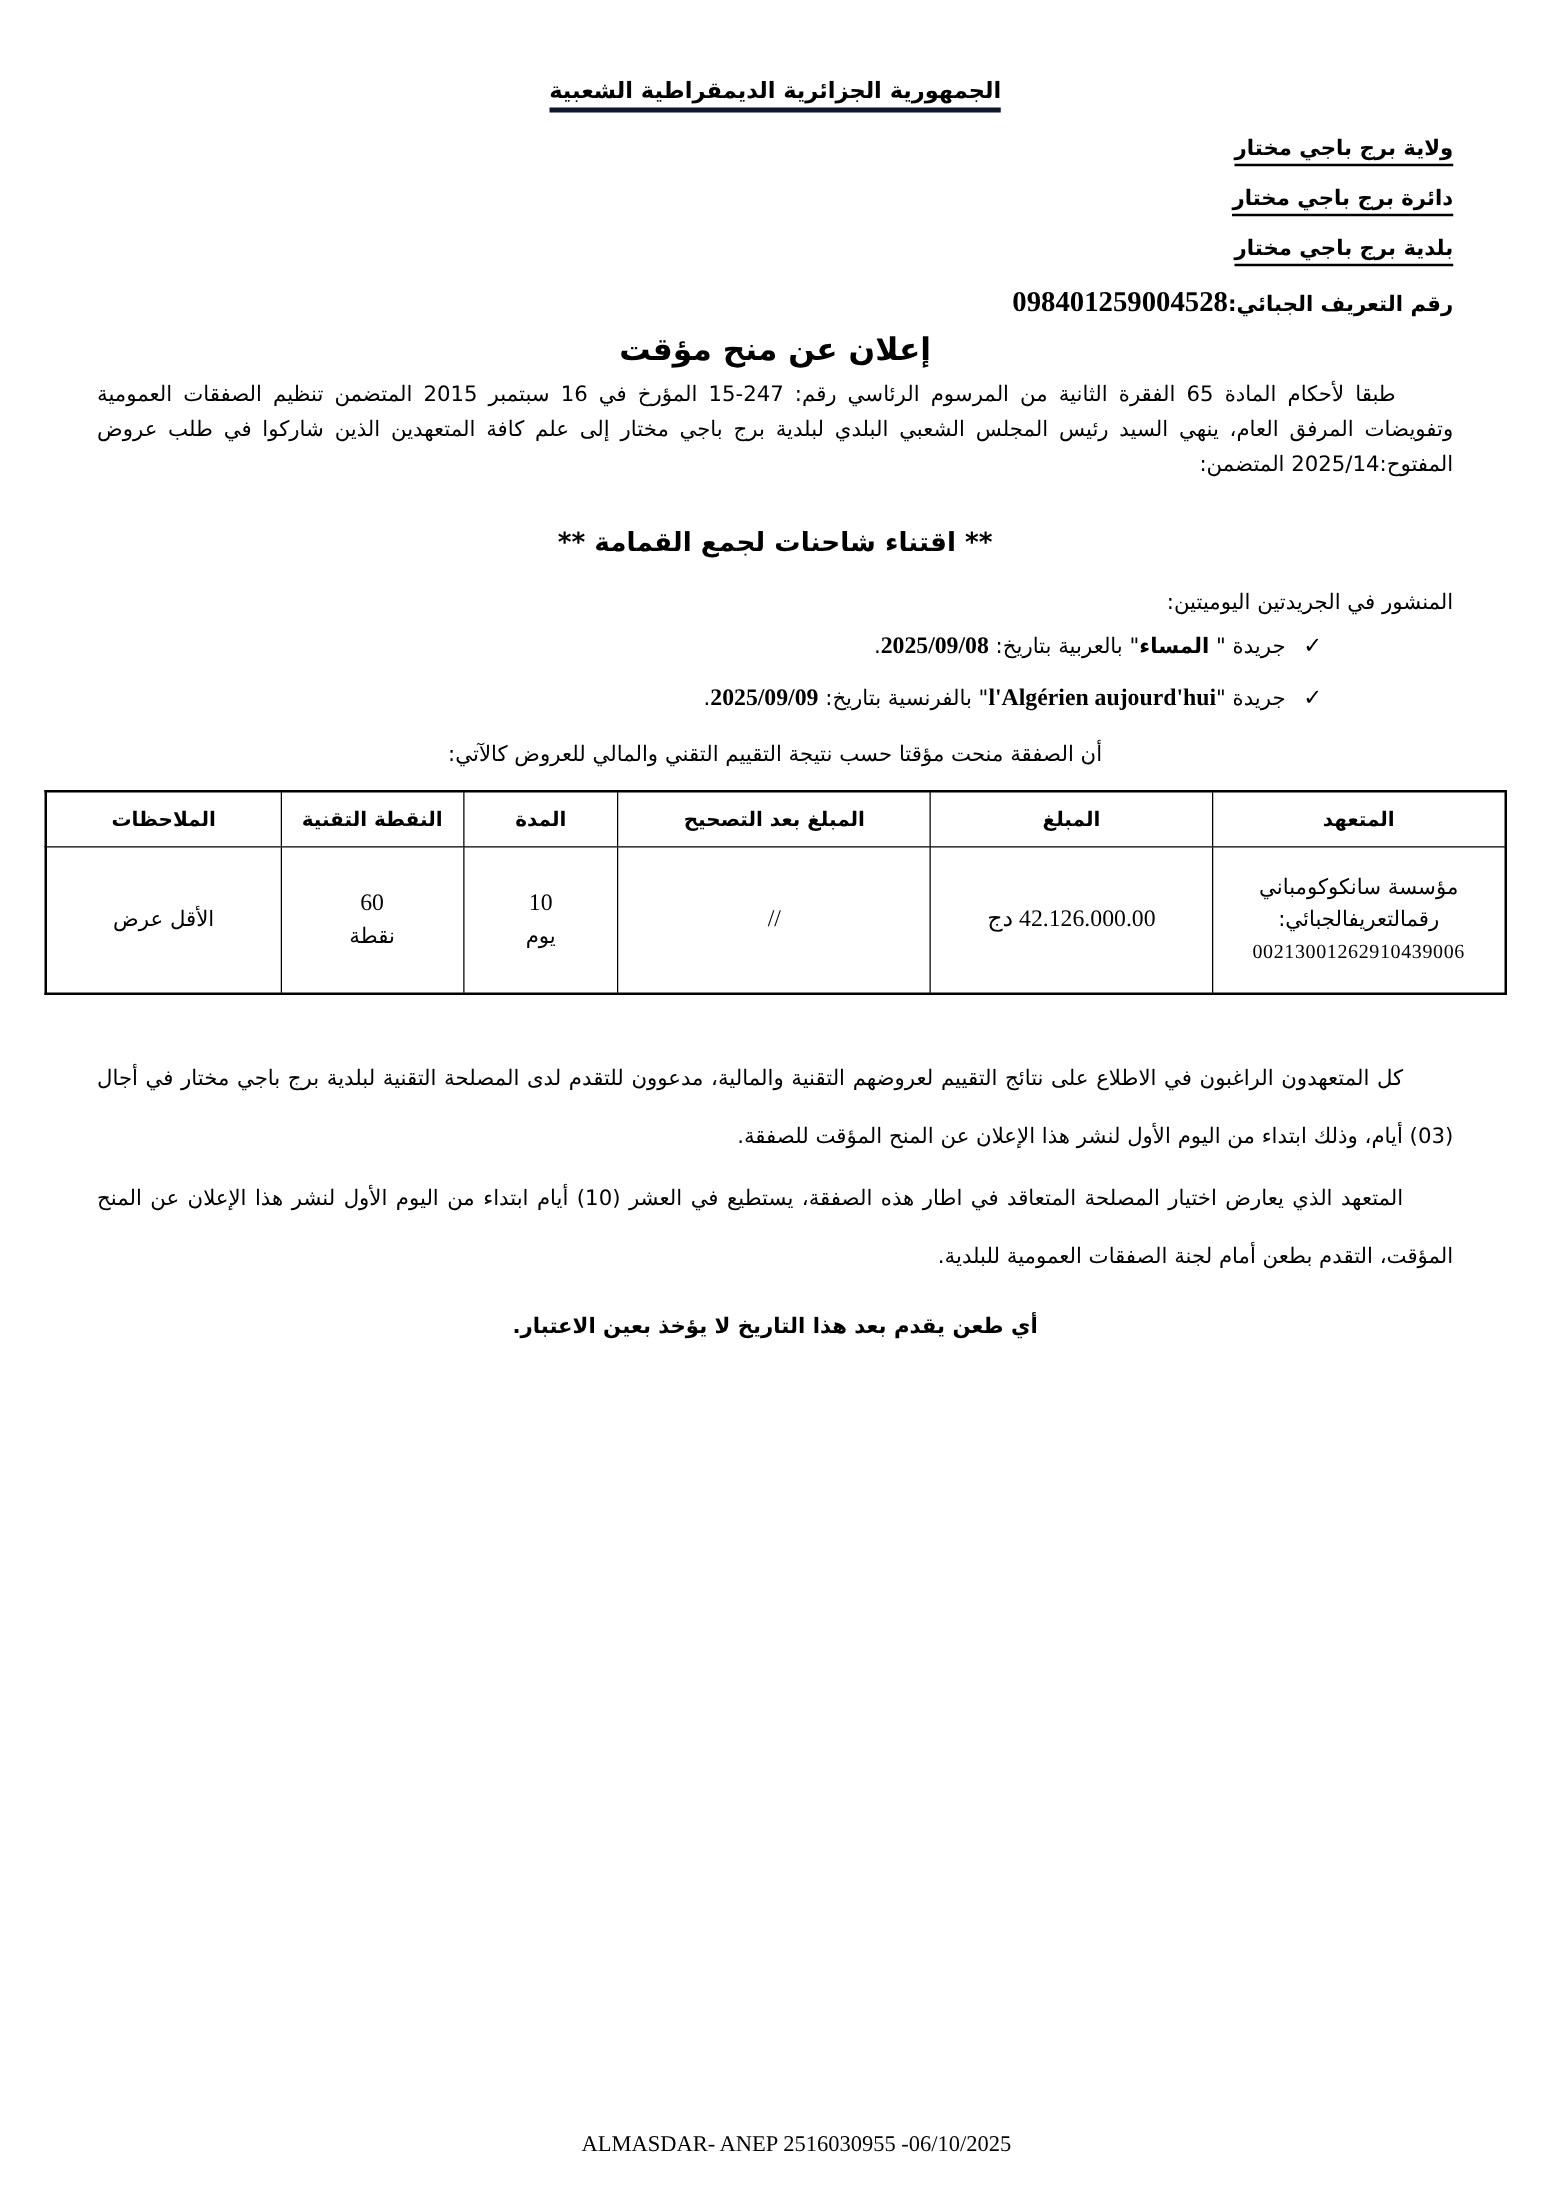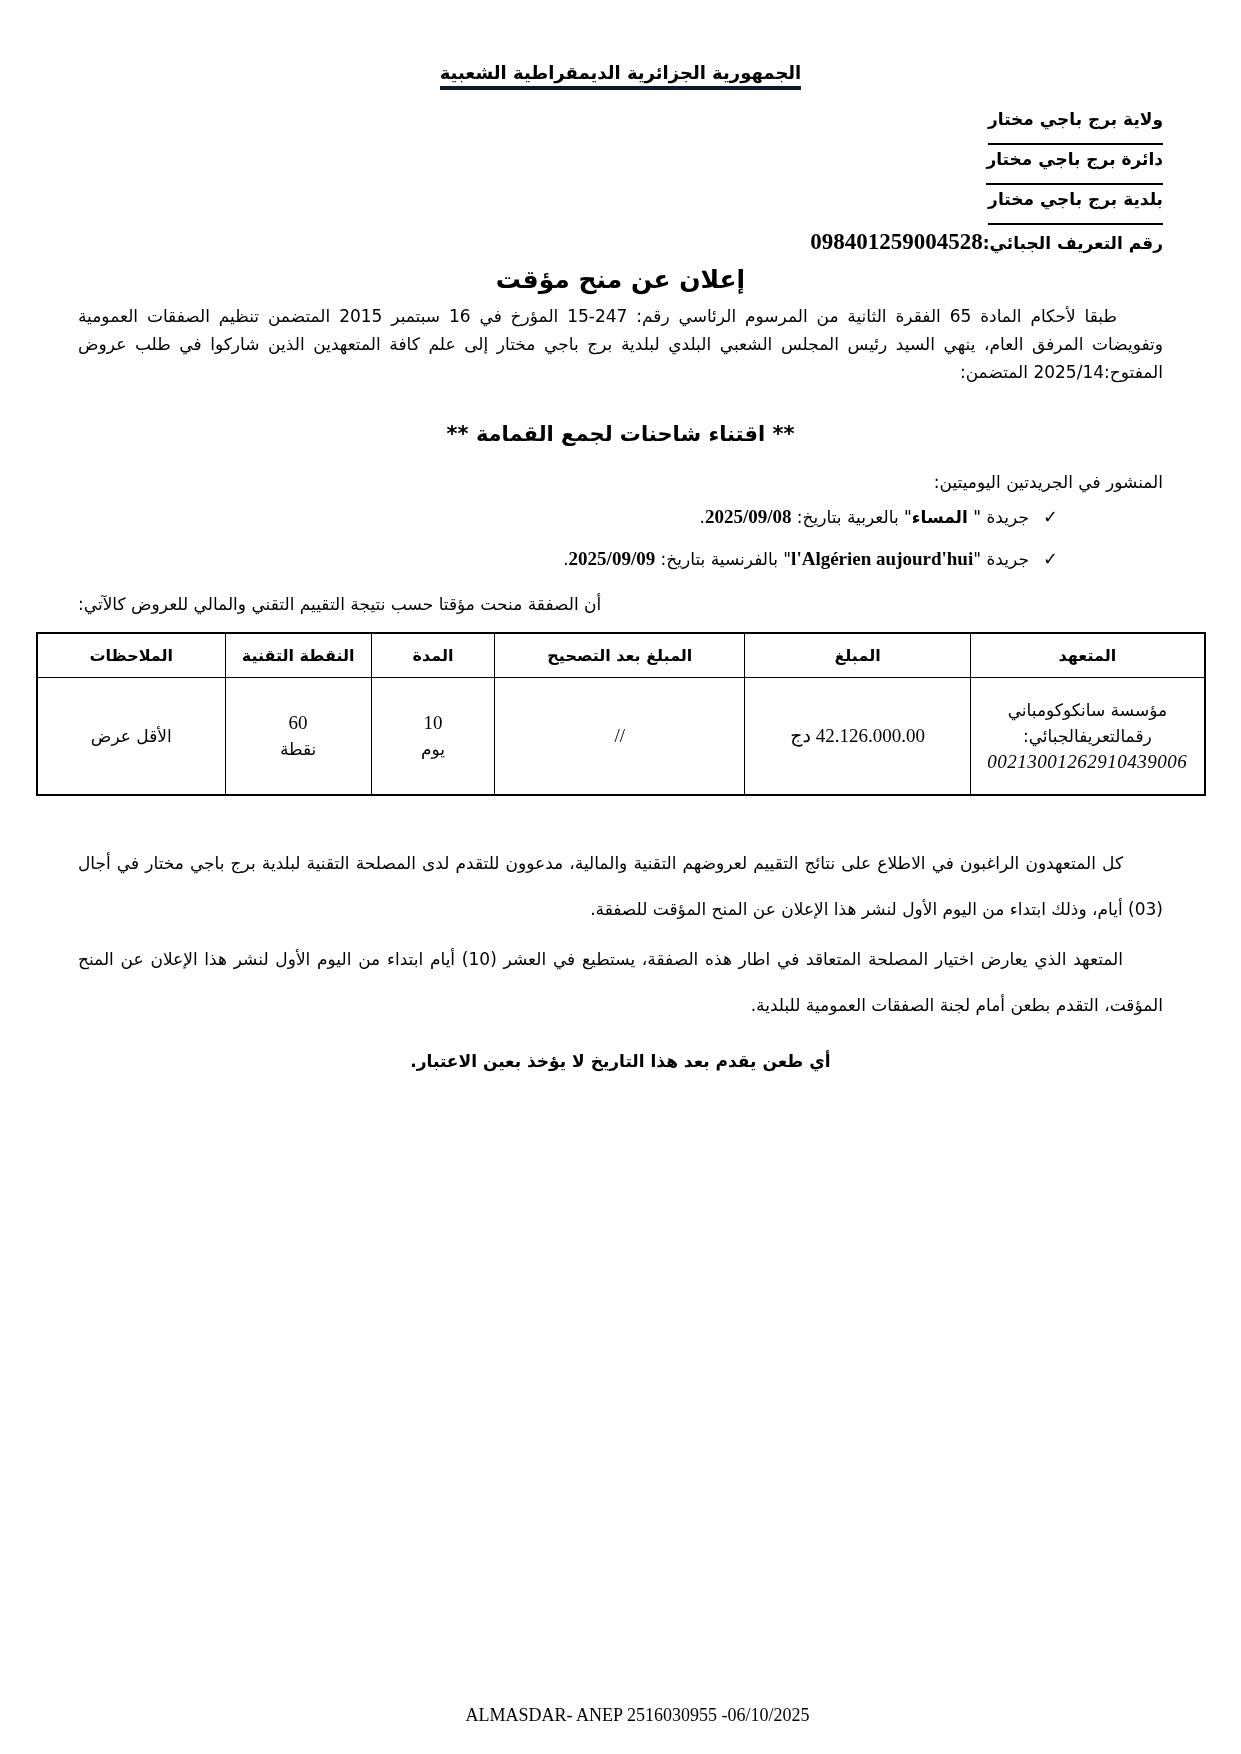--- a/index.html
+++ b/index.html
@@ -32,21 +32,21 @@
   }
   .authority-block { margin-top: 26px; }
   .authority-line {
     text-align: right;
     font-weight: bold;
     font-size: 17px;
     margin-bottom: 20px;
   }
   .authority-line span {
     border-bottom: 2px solid #000;
-    padding-bottom: 14px;
+    padding-bottom: 2px;
   }
   .tax-line {
     text-align: right;
     font-weight: bold;
     font-size: 17px;
     margin-top: 14px;
   }
   .tax-line .tax-value {
     font-family: "Liberation Serif", "DejaVu Serif", serif;
     font-size: 23px;
@@ -94,21 +94,21 @@
     font-size: 18px;
   }
   .pub-item .pub-name { font-weight: bold; }
   .pub-item .pub-name.latin { font-family: "Liberation Serif", "DejaVu Serif", serif; font-size: 19px; }
   .pub-item .pub-date {
     font-weight: bold;
     font-family: "Liberation Serif", "DejaVu Serif", serif;
     font-size: 19px;
   }
   .award-intro {
-    text-align: left;
+    text-align: center;
     font-size: 17px;
     margin-top: 24px;
   }
   
   .award-table {
     border-collapse: collapse;
     width: 1170px;
     margin-top: 18px;
     margin-right: -43px; 
     table-layout: fixed;
@@ -128,21 +128,21 @@
   }
   .award-table td {
     font-size: 17px;
     height: 118px;
     line-height: 26px;
   }
   .num {
     font-family: "Liberation Serif", "DejaVu Serif", serif;
     font-size: 19px;
   }
-  .bidder-tax-number { font-size: 19px; letter-spacing: 0.5px; font-style: italic; }
+  .bidder-tax-number { font-size: 16px; letter-spacing: 0.5px; }
   
   .body-paragraph {
     font-size: 17px;
     line-height: 46px;
     text-align: justify;
     text-indent: 40px;
     margin: 0;
   }
   .paragraphs-block { margin-top: 44px; }
   .body-paragraph + .body-paragraph { margin-top: 4px; }

